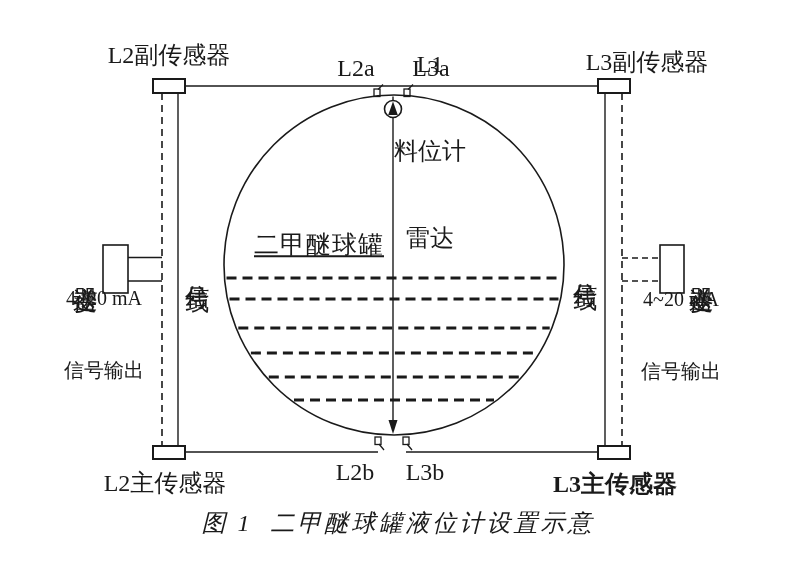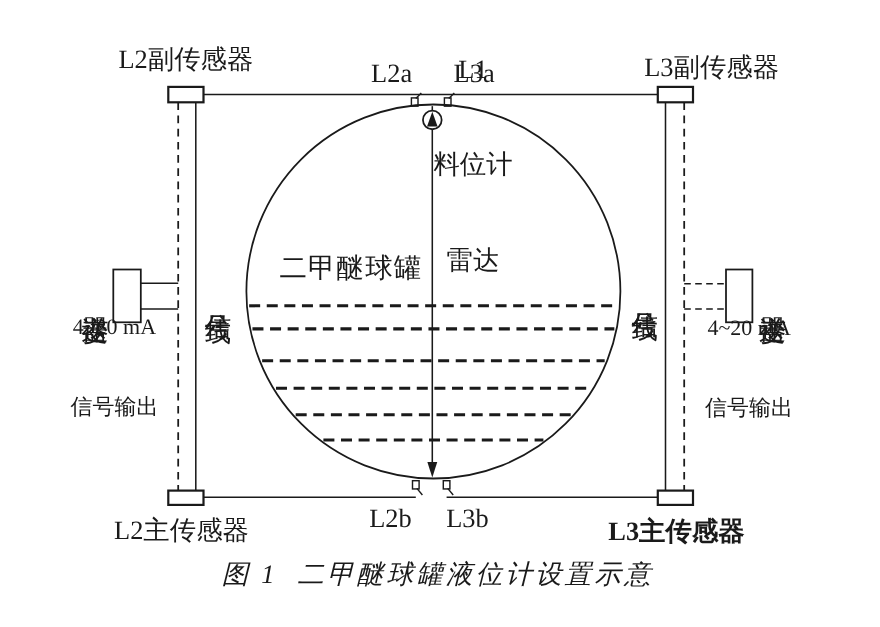--- a/index.html
+++ b/index.html
@@ -22,21 +22,21 @@
     line-height: 1.1;
     color: var(--ink);
     text-align: center;
   }
   .vtext {
     writing-mode: vertical-rl;
     text-orientation: upright;
     letter-spacing: 2px;
   }
   .radar-block { font-size: 24px; line-height: 29px; }
-  .tank-name { font-size: 25px; letter-spacing: 1px; }
+  .tank-name { font-size: 25px; letter-spacing: 1px; text-decoration: underline; }
   .tx-name { font-size: 25px; letter-spacing: 1px; }
   .out-block { font-size: 20px; line-height: 24px; }
   .caption {
     font-size: 24px;
     font-style: italic;
     letter-spacing: 3px;
   }
   
   .stroke { stroke: var(--ink); fill: none; }
   .thin   { stroke-width: 1.4; }

